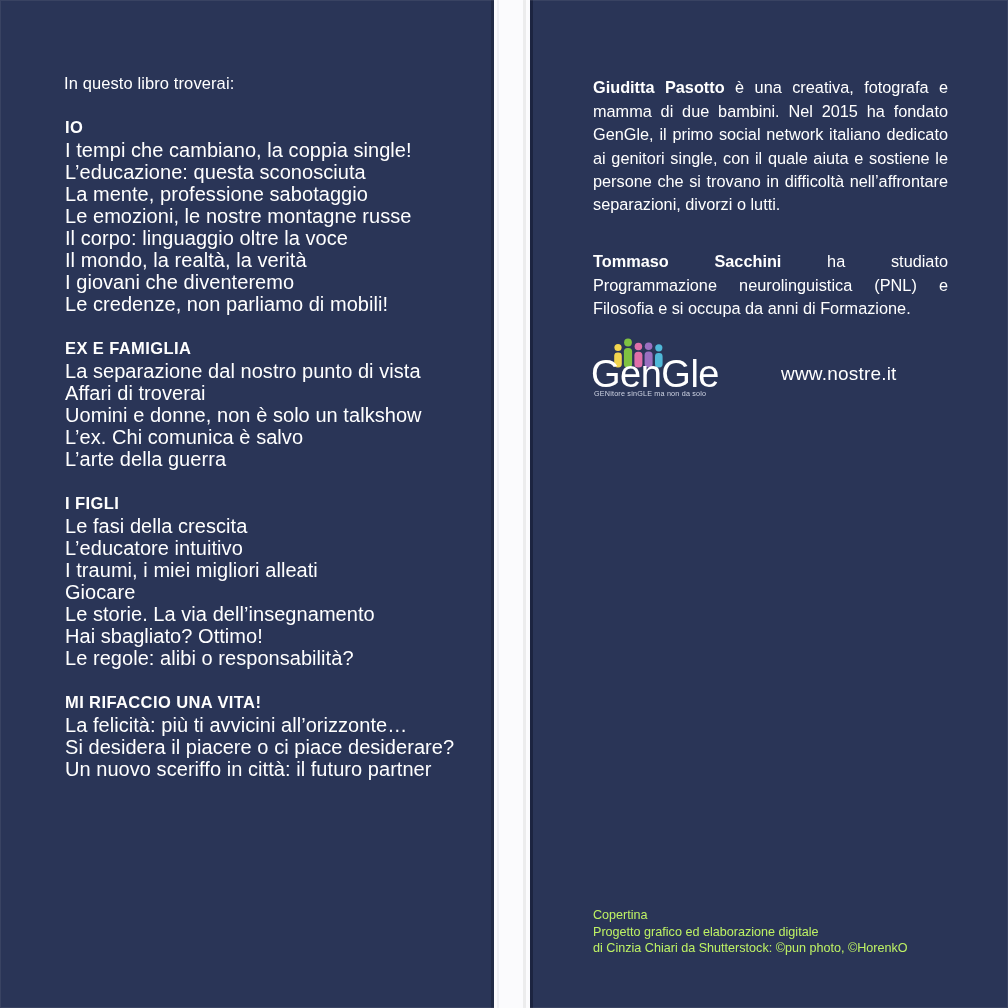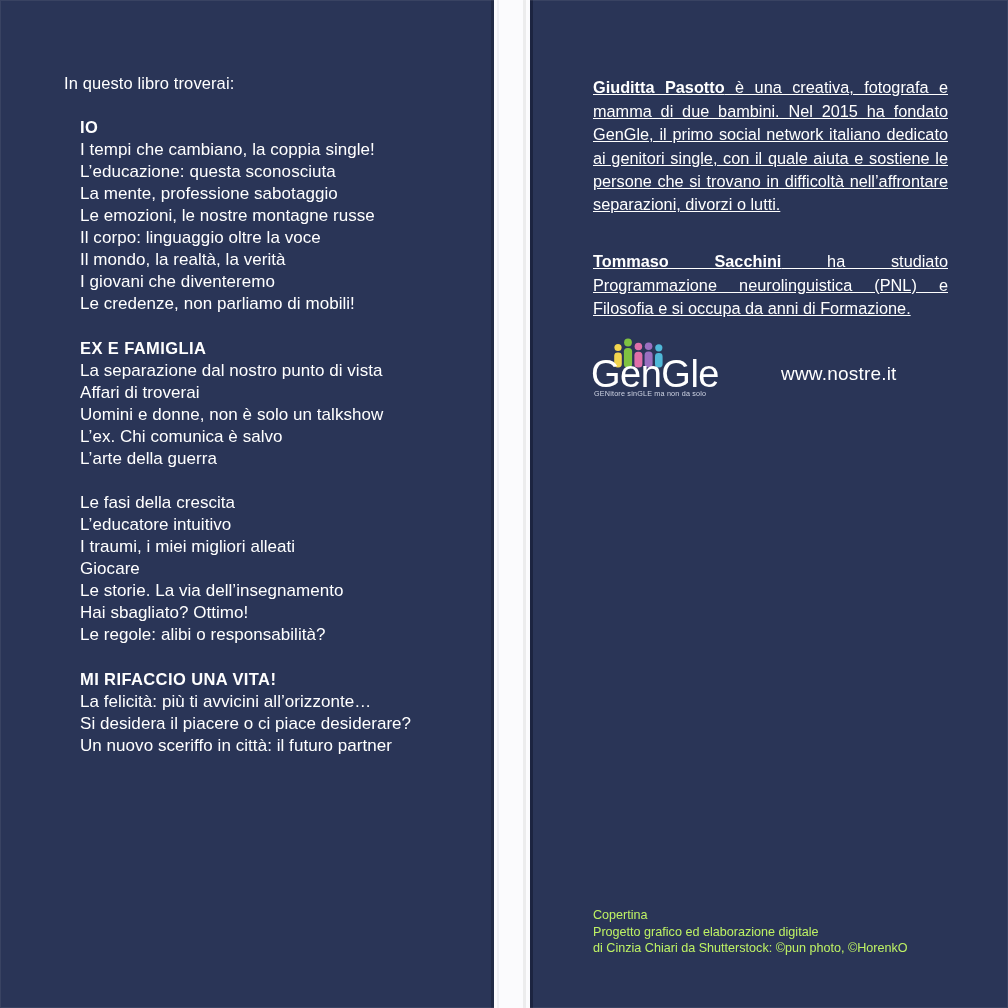--- a/index.html
+++ b/index.html
@@ -65,52 +65,51 @@
     top: 72px;
     width: 400px;
     color: #ffffff;
   }
   #toc .intro {
     font-size: 16.5px;
     line-height: 22px;
     margin: 0 0 22px 0;
     letter-spacing: .1px;
   }
-  .toc-section { margin: 0 0 22px 16px; }
+  .toc-section { margin: 0 0 22px 1px; }
   .toc-section:last-child { margin-bottom: 0; }
   .toc-heading {
     font-size: 16.5px;
     font-weight: bold;
     letter-spacing: .4px;
     margin: 0 0 1px 0;
     line-height: 22px;
   }
   .toc-item {
-    font-size: 17px;
+    font-size: 20px;
     line-height: 22px;
     letter-spacing: .05px;
     white-space: nowrap;
   }
 
   
   #flap {
     position: absolute;
     left: 533px; top: 0;
     width: 475px; height: 1008px;
   }
   .bio {
     position: absolute;
     left: 60px;
     width: 355px;
     color: #ffffff;
     font-size: 16.3px;
     line-height: 23.4px;
     text-align: justify;
     text-justify: inter-word;
-    text-decoration: underline;
   }
   #bio-1 { top: 60px; }
   #bio-2 { top: 234px; }
   .bio .name { font-weight: bold; }
 
   
   #logo {
     position: absolute;
     left: 58px;
     top: 333px;
@@ -167,20 +166,21 @@
           </div>
           <div class="toc-section">
             <div class="toc-heading">EX E FAMIGLIA</div>
             <div class="toc-item">La separazione dal nostro punto di vista</div>
             <div class="toc-item">Affari di troverai</div>
             <div class="toc-item">Uomini e donne, non è solo un talkshow</div>
             <div class="toc-item">L’ex. Chi comunica è salvo</div>
             <div class="toc-item">L’arte della guerra</div>
           </div>
           <div class="toc-section">
+            <div class="toc-heading">I FIGLI</div>
             <div class="toc-item">Le fasi della crescita</div>
             <div class="toc-item">L’educatore intuitivo</div>
             <div class="toc-item">I traumi, i miei migliori alleati</div>
             <div class="toc-item">Giocare</div>
             <div class="toc-item">Le storie. La via dell’insegnamento</div>
             <div class="toc-item">Hai sbagliato? Ottimo!</div>
             <div class="toc-item">Le regole: alibi o responsabilità?</div>
           </div>
           <div class="toc-section">
             <div class="toc-heading">MI RIFACCIO UNA VITA!</div>

